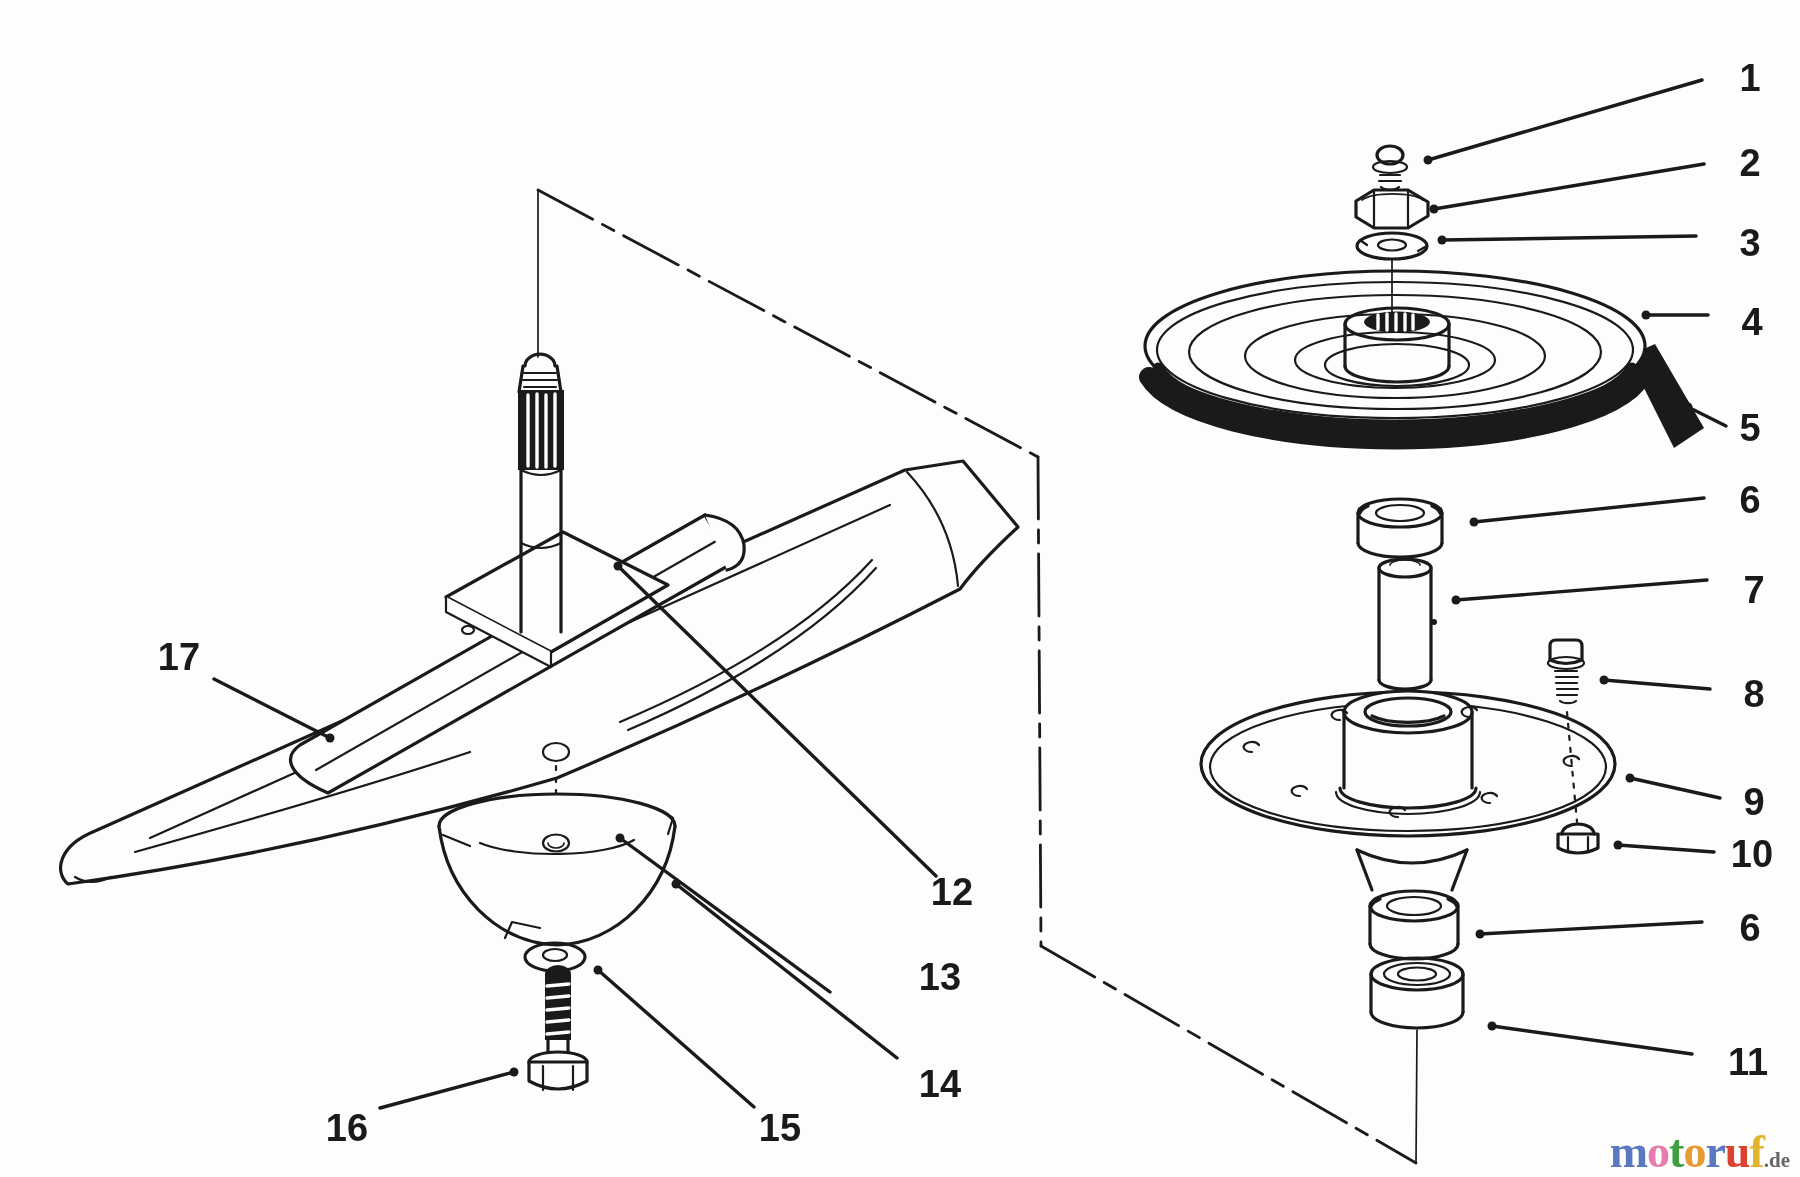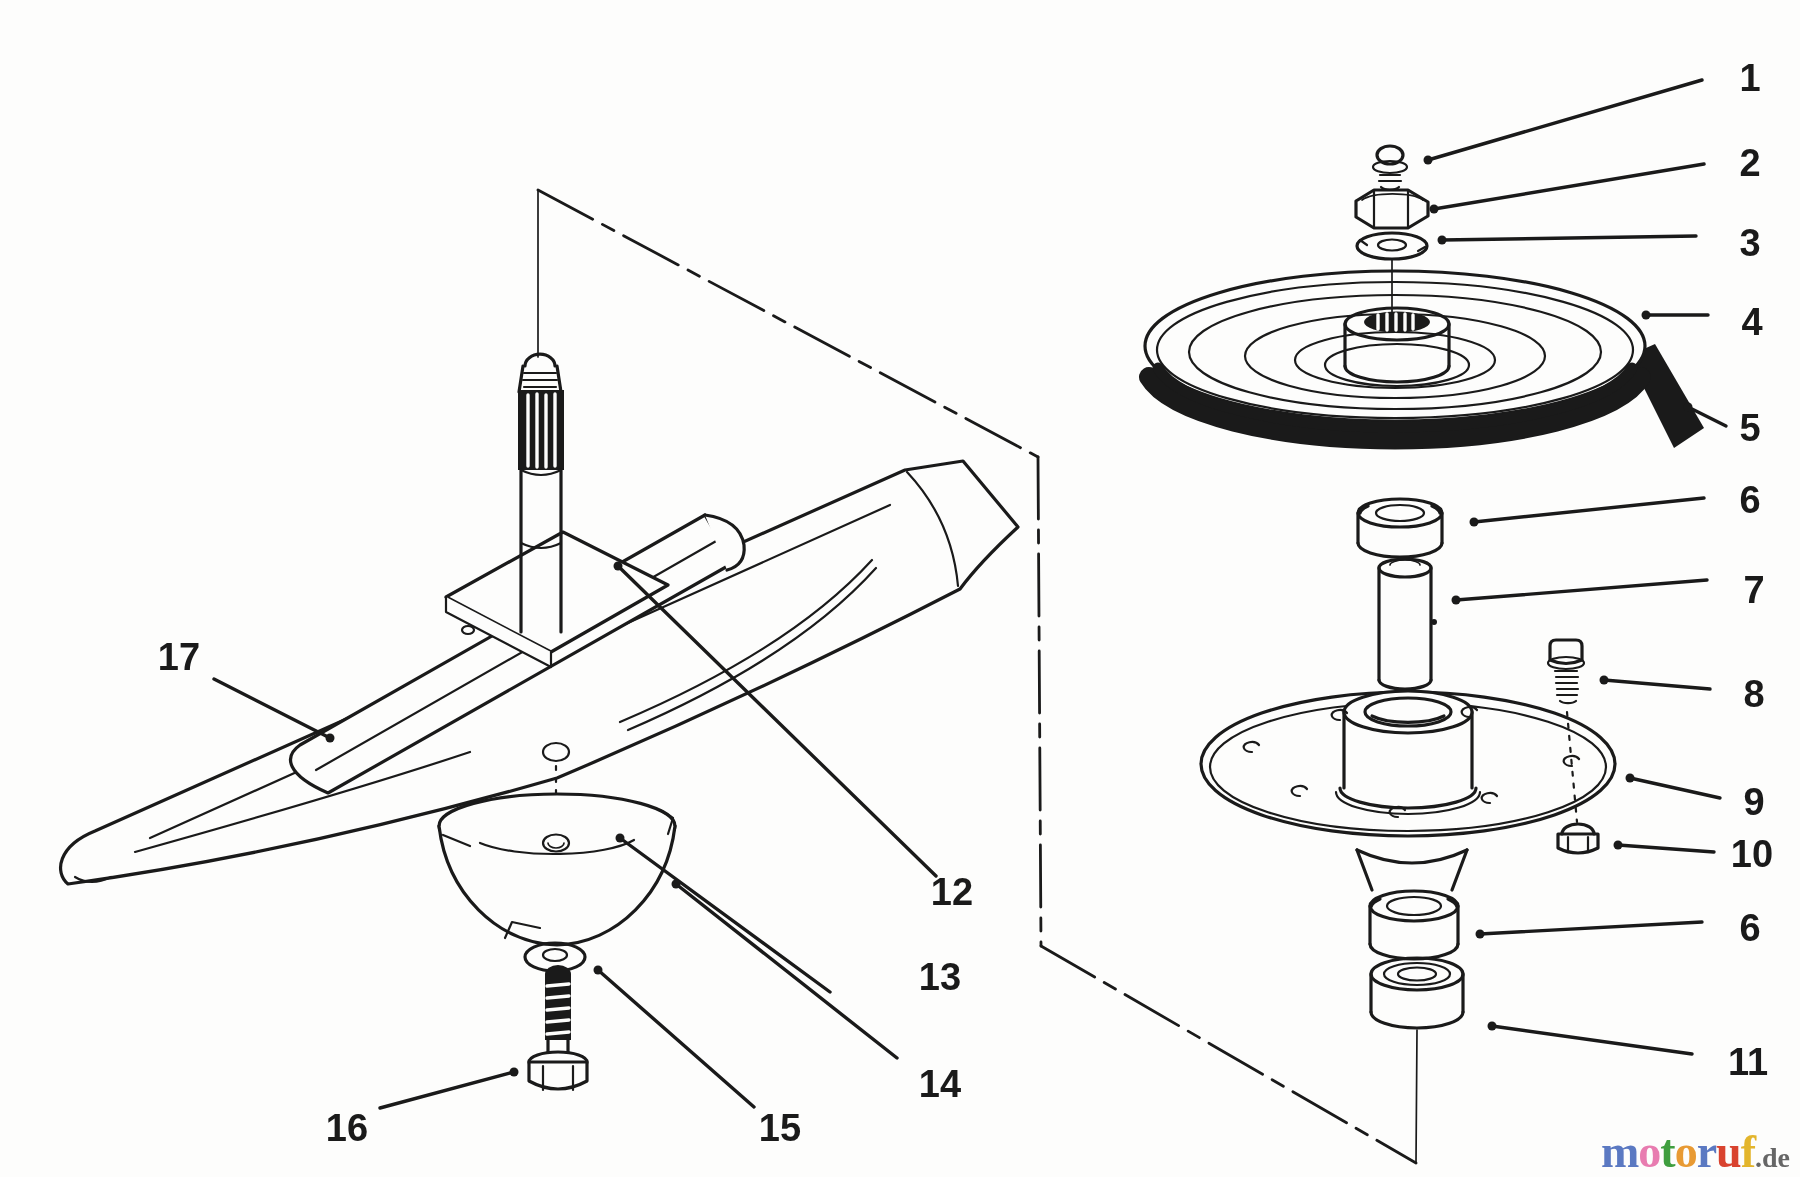--- a/index.html
+++ b/index.html
@@ -16,21 +16,21 @@
   .dark{fill:var(--ink,#1a1a1a);stroke:none;}
   .wstripe{stroke:#fdfdfc;stroke-width:3.4;fill:none;stroke-linecap:round;}
   .dashdot{stroke-dasharray:62 11 13 11;stroke-width:2.8;}
   .cdash{stroke-dasharray:4 8;stroke-width:2.2;}
   .callout-num{font-family:"Liberation Sans","DejaVu Sans",sans-serif;font-weight:700;font-size:38px;
                fill:var(--ink,#1a1a1a);text-anchor:middle;}
   .leader{fill:none;stroke:var(--ink,#1a1a1a);stroke-width:3.4;stroke-linecap:round;}
   .dot{fill:var(--ink,#1a1a1a);stroke:none;}
   .logo{position:absolute;right:10px;bottom:2px;font-family:"Liberation Serif","DejaVu Serif",serif;
         font-weight:700;font-size:46px;letter-spacing:-1px;line-height:1;}
-  .logo .suffix{font-size:28px;font-weight:700;letter-spacing:0;font-family:Liberation Serif, serif;}
+  .logo .suffix{font-size:21px;font-weight:700;letter-spacing:0;font-family:Liberation Serif, serif;}
 </style>
 </head>
 <body>
 
 <div class="page">
   <svg width="1800" height="1177" viewBox="0 0 1800 1177">
 
     <g>
       <path class="ln dashdot" d="M538,190 L1038,457"></path>
       <path class="ln dashdot" d="M1038,457 L1041,946"></path>

